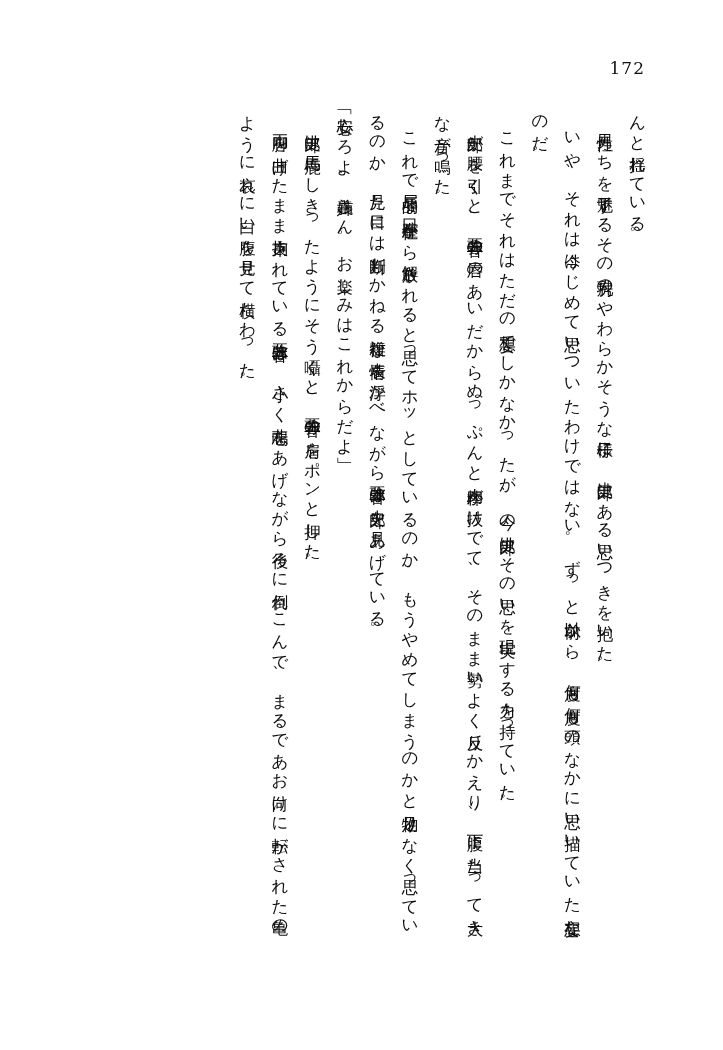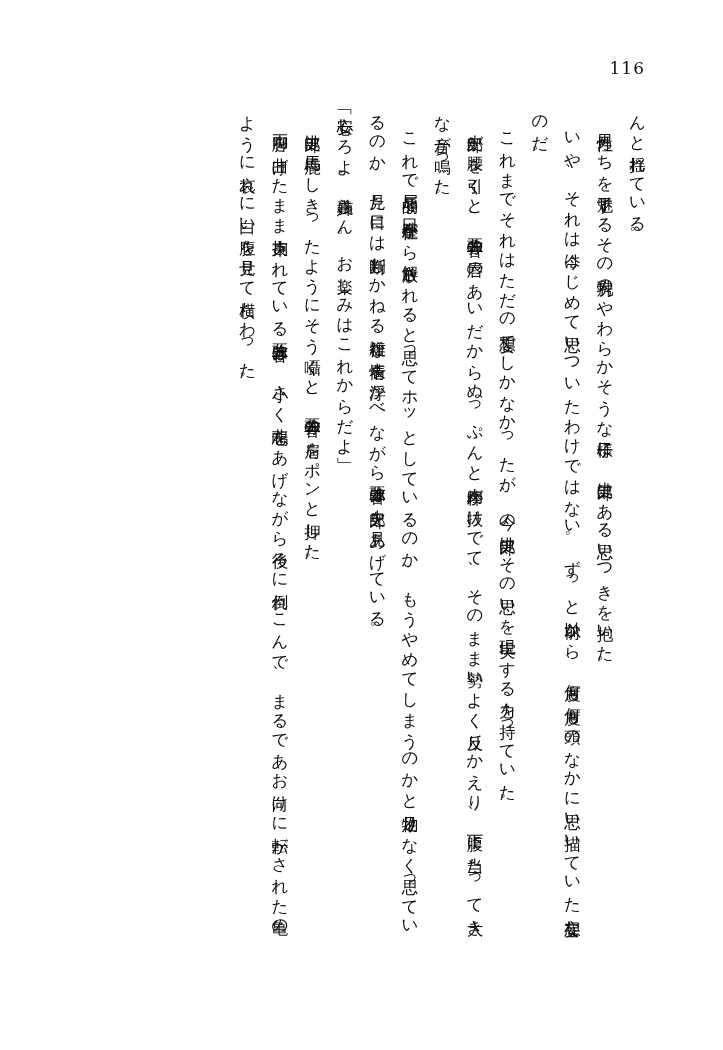--- a/index.html
+++ b/index.html
@@ -53,21 +53,21 @@
   }
   .text-body p.indent {
     text-indent: 1em;
   }
 </style>
 </head>
 <body>
 
 <div class="page">
 
-  <div class="page-number">116</div>
+  <div class="page-number">172</div>
 
   <div class="text-body">
     <p>んと揺れている。</p>
     <p class="indent">男性たちを魅了するその乳房のやわらかそうな様子に、史郎はある思いつきを抱いた。</p>
     <p class="indent">いや、それは今はじめて思いついたわけではない。ずっと以前から、何度も何度も頭のなかに思い描いていた妄想なのだ。</p>
     <p class="indent">これまでそれはただの妄想でしかなかったが、今の史郎はその思いを現実にする力を持っていた。</p>
     <p class="indent">史郎が腰を引くと、亜弥香の唇のあいだからぬっぷんと肉棒が抜けでて、そのまま勢いよく反りかえり、下腹に当たって大きな音が鳴った。</p>
     <p class="indent">これで屈辱的な口腔奉仕から解放されると思ってホッとしているのか、もうやめてしまうのかと物足りなく思っているのか、見た目には判断しかねる複雑な表情を浮かべながら亜弥香は史郎を見あげている。</p>
     <p>「安心しろよ、義姉さん。お楽しみはこれからだよ」</p>
     <p class="indent">史郎は馬鹿にしきったようにそう囁くと、亜弥香の肩をポンと押した。</p>

